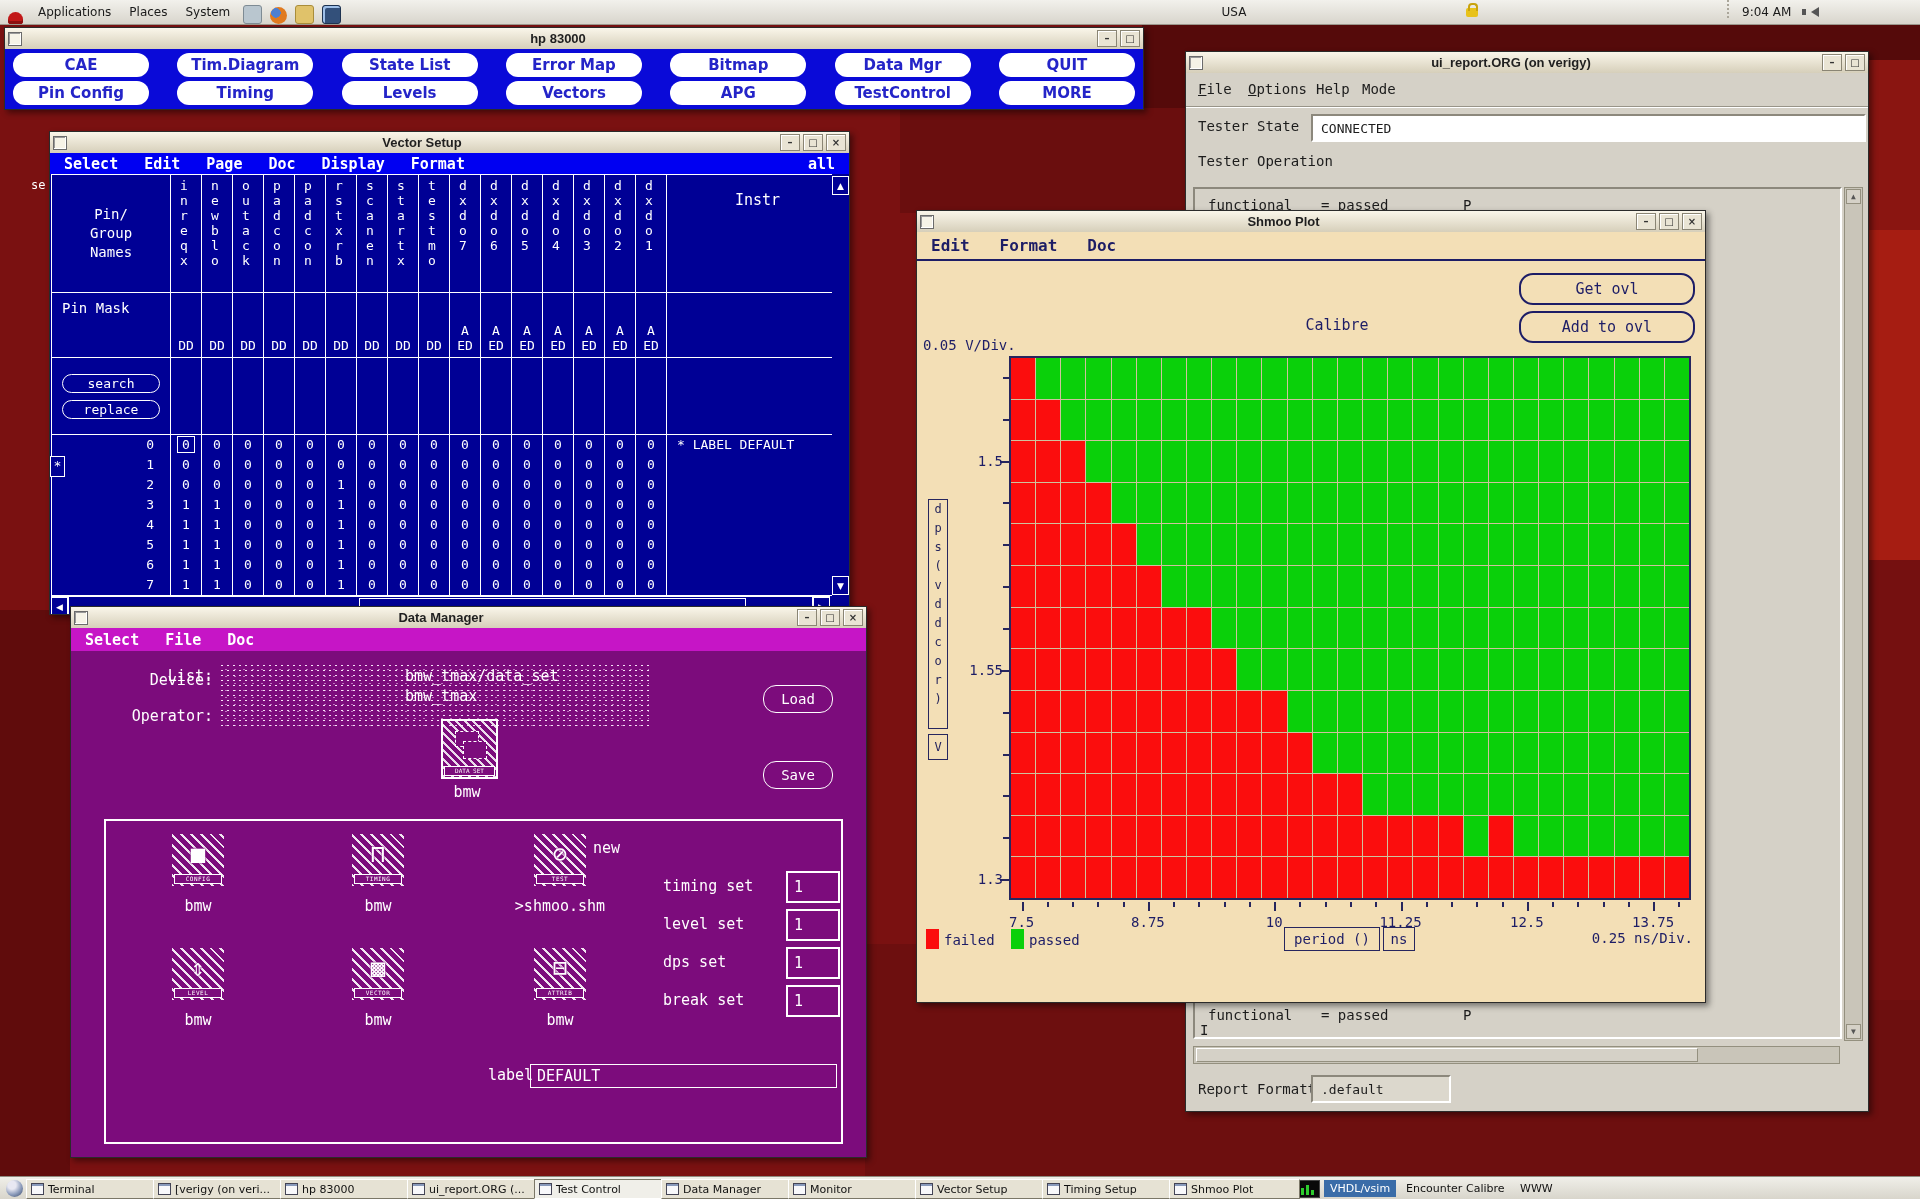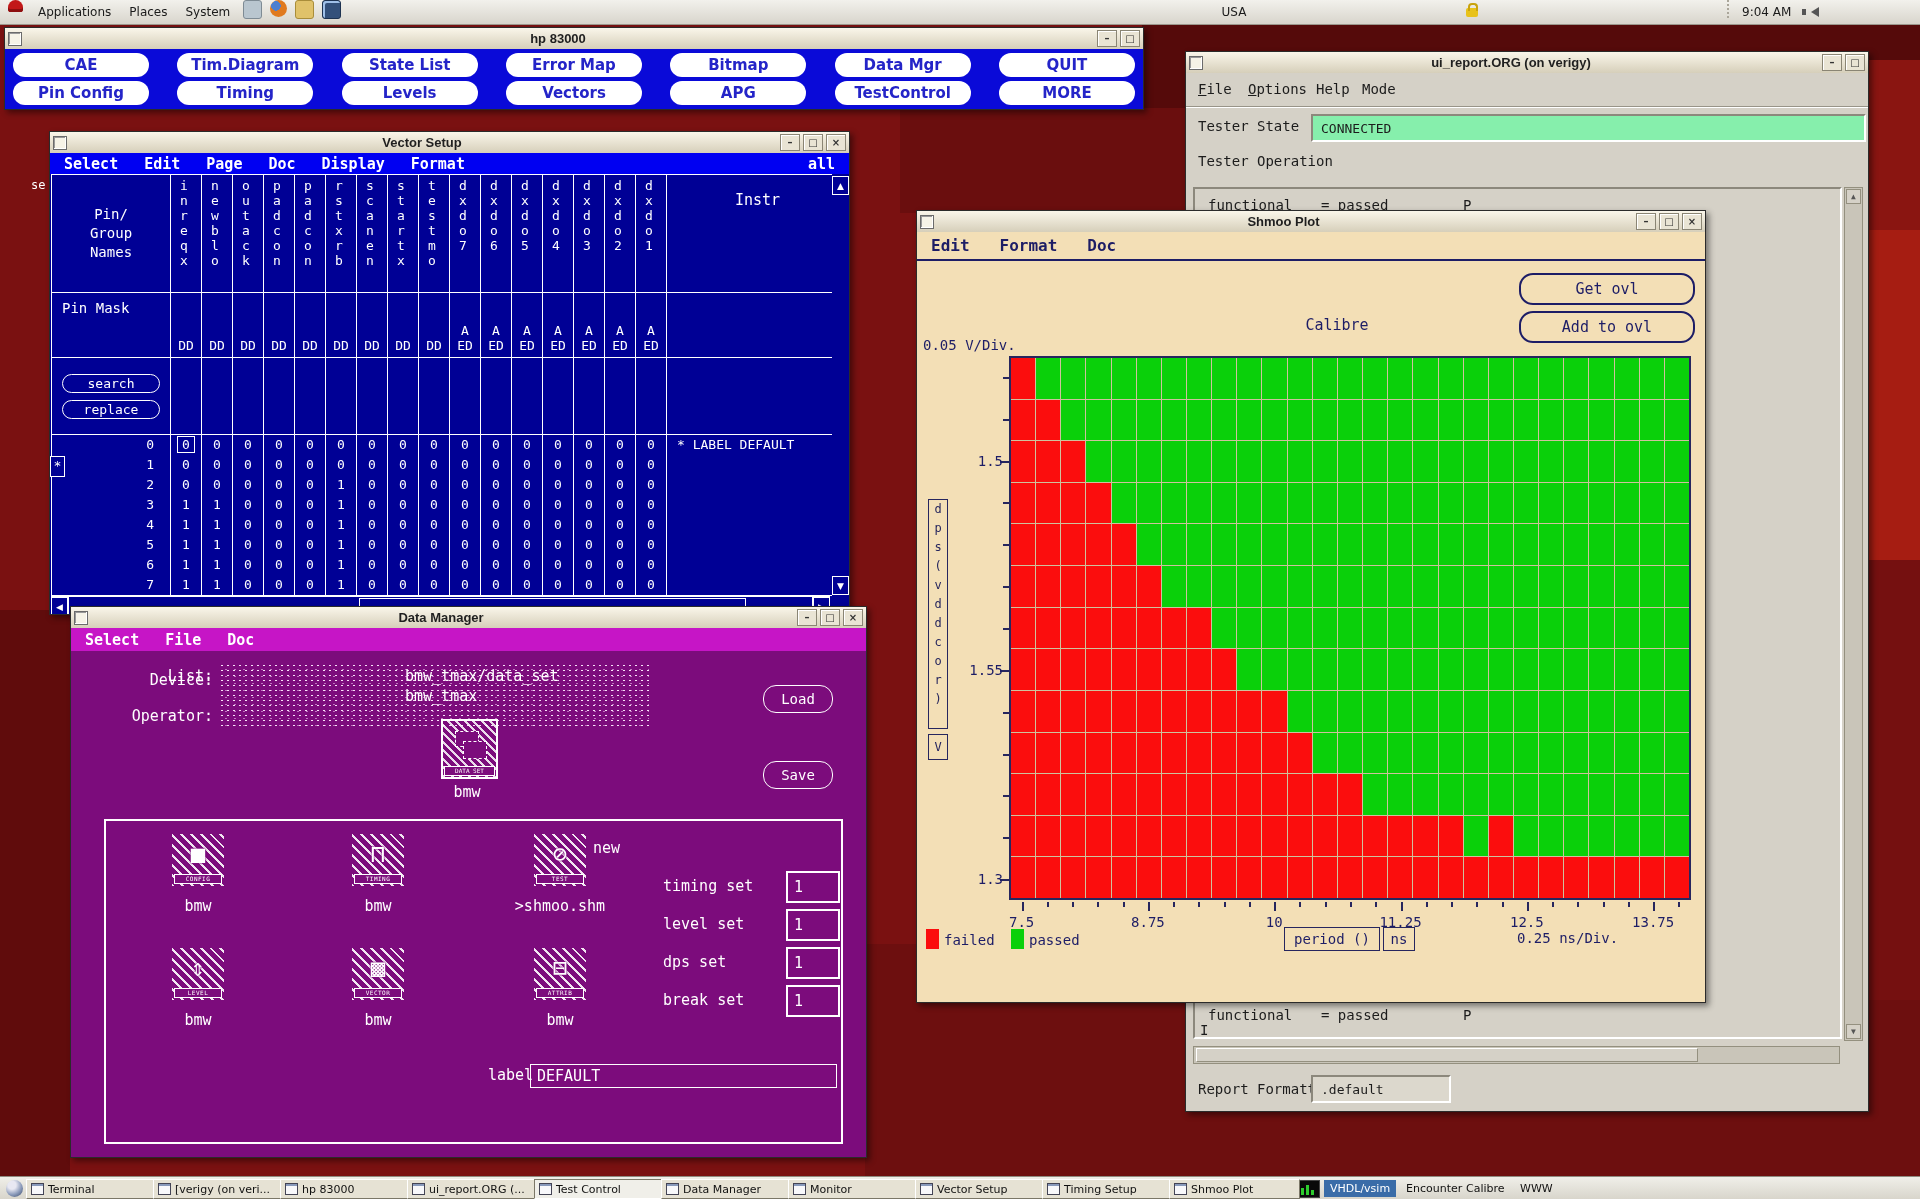--- a/index.html
+++ b/index.html
@@ -3,21 +3,21 @@
 <meta charset="utf-8">
 <style>
   html,body{margin:0;padding:0;background:#4a0808;}
   #desktop{position:relative;width:1920px;height:1199px;background:#7a1111;overflow:hidden;
            font-family:"DejaVu Sans",sans-serif;}
   .bgrect{position:absolute;}
 
   
   #panel{position:absolute;left:0;top:0;width:1920px;height:24px;z-index:40;
          background:linear-gradient(#f2f1ec,#d8d5cc);border-bottom:1px solid #9b978c;
-         display:flex;align-items:flex-start;font-size:12px;color:#1a1a1a;}
+         display:flex;align-items:flex-end;font-size:12px;color:#1a1a1a;}
   .pmenu{padding:0 9px;height:100%;display:flex;align-items:center;cursor:default;}
   .picon{width:17px;height:17px;border-radius:3px;margin:0 4px;flex:none;}
   .hat{width:15px;height:12px;margin:0 6px 0 8px;background:#c21818;border-radius:8px 8px 3px 3px;
        box-shadow:inset 0 -3px 0 #8d0f0f;}
   .ff{background:radial-gradient(circle at 35% 35%,#4d7fd0 0 30%,#e07a1f 31% 100%);border-radius:50%;}
   .note{background:#b9c6cf;border:1px solid #7e8b94;}
   .pkg{background:#e0c26a;border:1px solid #a98d3a;}
   .term{background:#33507a;border:1px solid #1d3250;box-shadow:inset 2px 2px 0 #9fc0e8;}
   .pright{position:absolute;top:0;height:24px;display:flex;align-items:center;}
   .lock{position:relative;width:12px;height:9px;background:#e8c21a;border-radius:2px;}
@@ -585,21 +585,21 @@
     </div>
     <div class="body" id="uir-body">
       <div id="uir-menus">
           <span class="uir-menu" style="left: 12px; top: 8px;"><u>F</u>ile</span>
           <span class="uir-menu" style="left: 62px; top: 8px;"><u>O</u>ptions</span>
           <span class="uir-menu" style="left: 130px; top: 8px;">Help</span>
           <span class="uir-menu" style="left: 176px; top: 8px;">Mode</span>
         </div>
       <div class="uir-sep"></div>
       <span class="uir-lab" style="left:12px;top:45px;">Tester State</span>
-      <div class="uir-field sunken" id="f-state" style="top: 41px; background: #86efac;">CONNECTED</div>
+      <div class="uir-field sunken" id="f-state" style="top: 41px; background: #ffffff;">CONNECTED</div>
       <span class="uir-lab" style="left:12px;top:80px;">Tester Operation</span>
 
       <div class="uir-area sunken" style="position:absolute;">
         <span class="res" style="left:13px;top:8px;">functional</span>
         <span class="res" style="left:126px;top:8px;">= passed</span>
         <span class="res" style="left:268px;top:8px;">P</span>
         <span class="res" style="left:13px;top:818px;">functional</span>
         <span class="res" style="left:126px;top:818px;">= passed</span>
         <span class="res" style="left:268px;top:818px;">P</span>
         <span class="res" style="left:5px;top:833px;">I</span>
@@ -1090,21 +1090,21 @@
           <div>r</div>
           <div>)</div>
         </div>
       <div class="ybox" style="left:11px;top:502px;width:18px;height:24px;justify-content:center;">V</div>
       <span class="sw" style="left: 9px; top: 697px; background: rgb(251, 13, 13);" id="sw-f"></span>
       <span class="sh-lab" style="left:27px;top:700px;">failed</span>
       <span class="sw" style="left: 94px; top: 697px; background: rgb(10, 208, 10);" id="sw-p"></span>
       <span class="sh-lab" style="left:112px;top:700px;">passed</span>
       <div class="shbox" style="left:367px;top:695px;width:94px;">period ()</div>
       <div class="shbox" style="left:466px;top:695px;width:30px;">ns</div>
-      <div class="sh-lab" style="left:600px;top:698px;width:176px;">0.25 ns/Div.</div>
+      <div class="sh-lab" style="left:600px;top:698px;width:176px;text-align:right;">0.25 ns/Div.</div>
     <div class="sh-tick" style="left: 86px; top: 144.923px; width: 6px; height: 2px;"></div>
         <div class="sh-tick" style="left: 86px; top: 186.769px; width: 6px; height: 2px;"></div>
         <div class="sh-tick" style="left: 83px; top: 228.615px; width: 9px; height: 2px;"></div>
         <div class="sh-lab" style="left: 34px; width: 52px; top: 220.615px; text-align: right;">1.5</div>
         <div class="sh-tick" style="left: 86px; top: 270.462px; width: 6px; height: 2px;"></div>
         <div class="sh-tick" style="left: 86px; top: 312.308px; width: 6px; height: 2px;"></div>
         <div class="sh-tick" style="left: 86px; top: 354.154px; width: 6px; height: 2px;"></div>
         <div class="sh-tick" style="left: 86px; top: 396px; width: 6px; height: 2px;"></div>
         <div class="sh-tick" style="left: 83px; top: 437.846px; width: 9px; height: 2px;"></div>
         <div class="sh-lab" style="left: 34px; width: 52px; top: 429.846px; text-align: right;">1.55</div>

